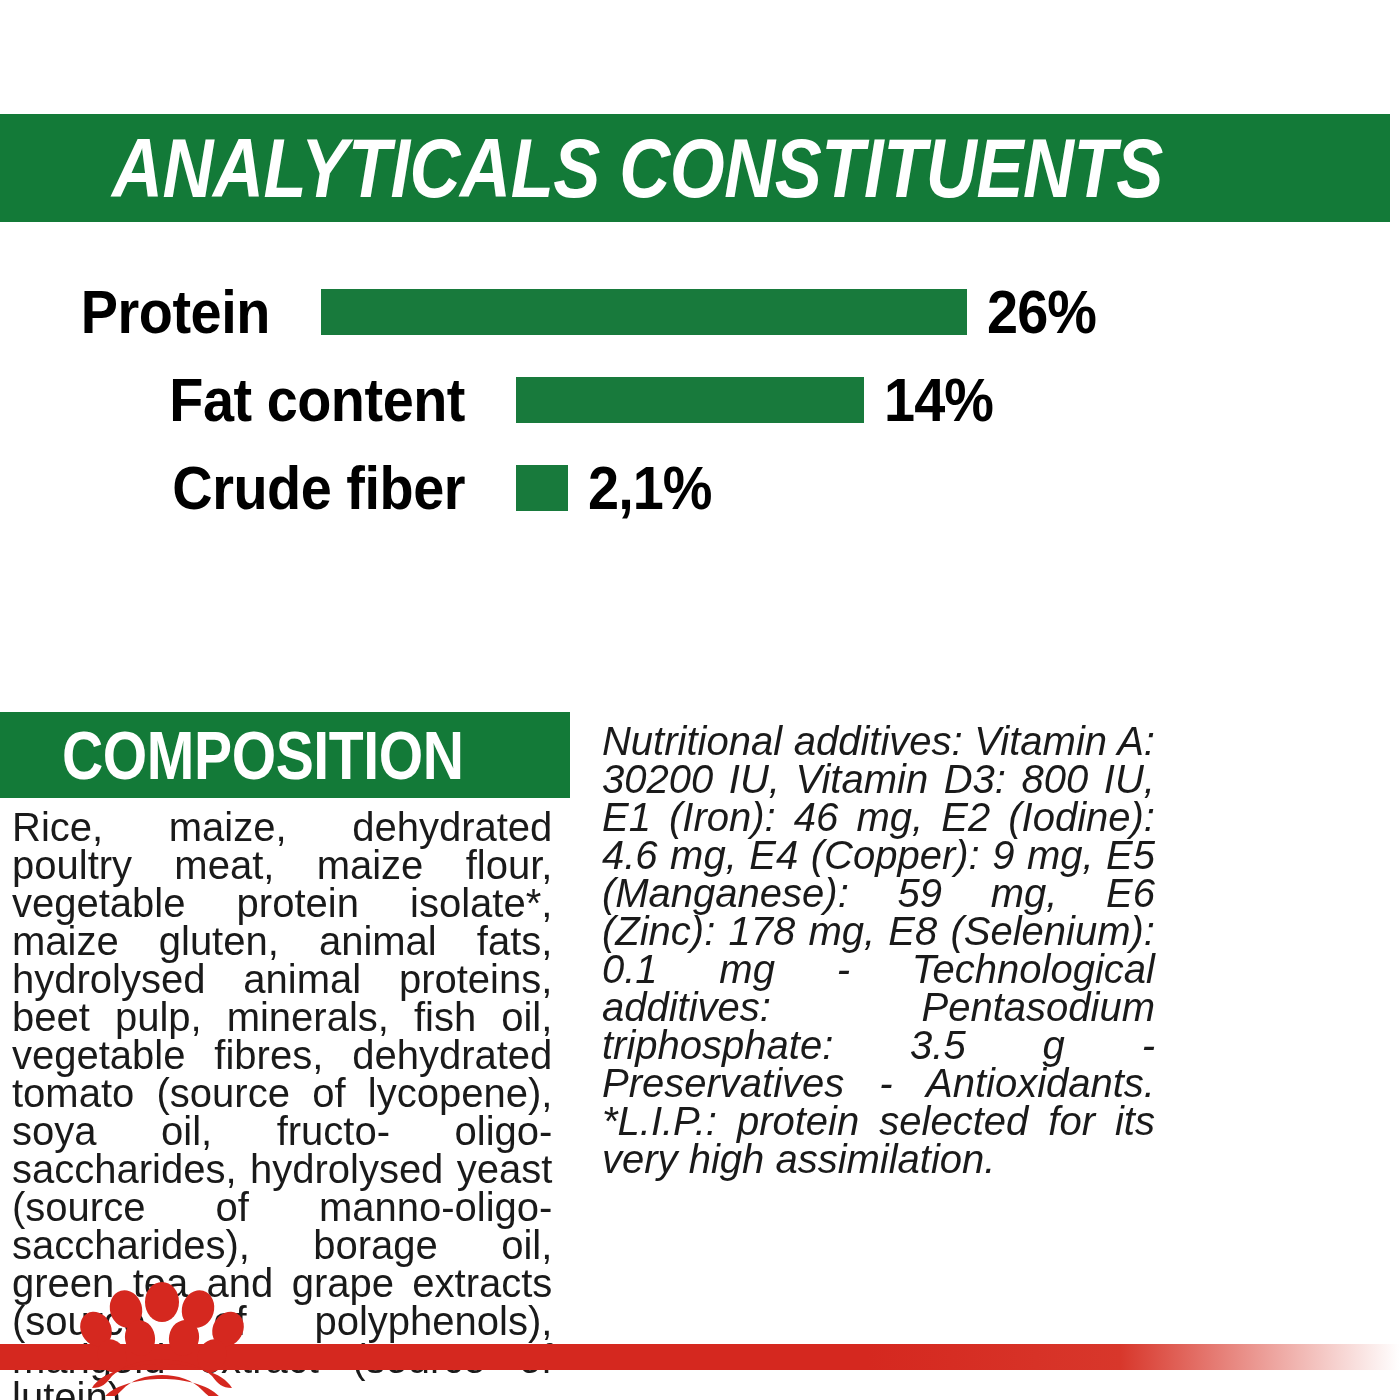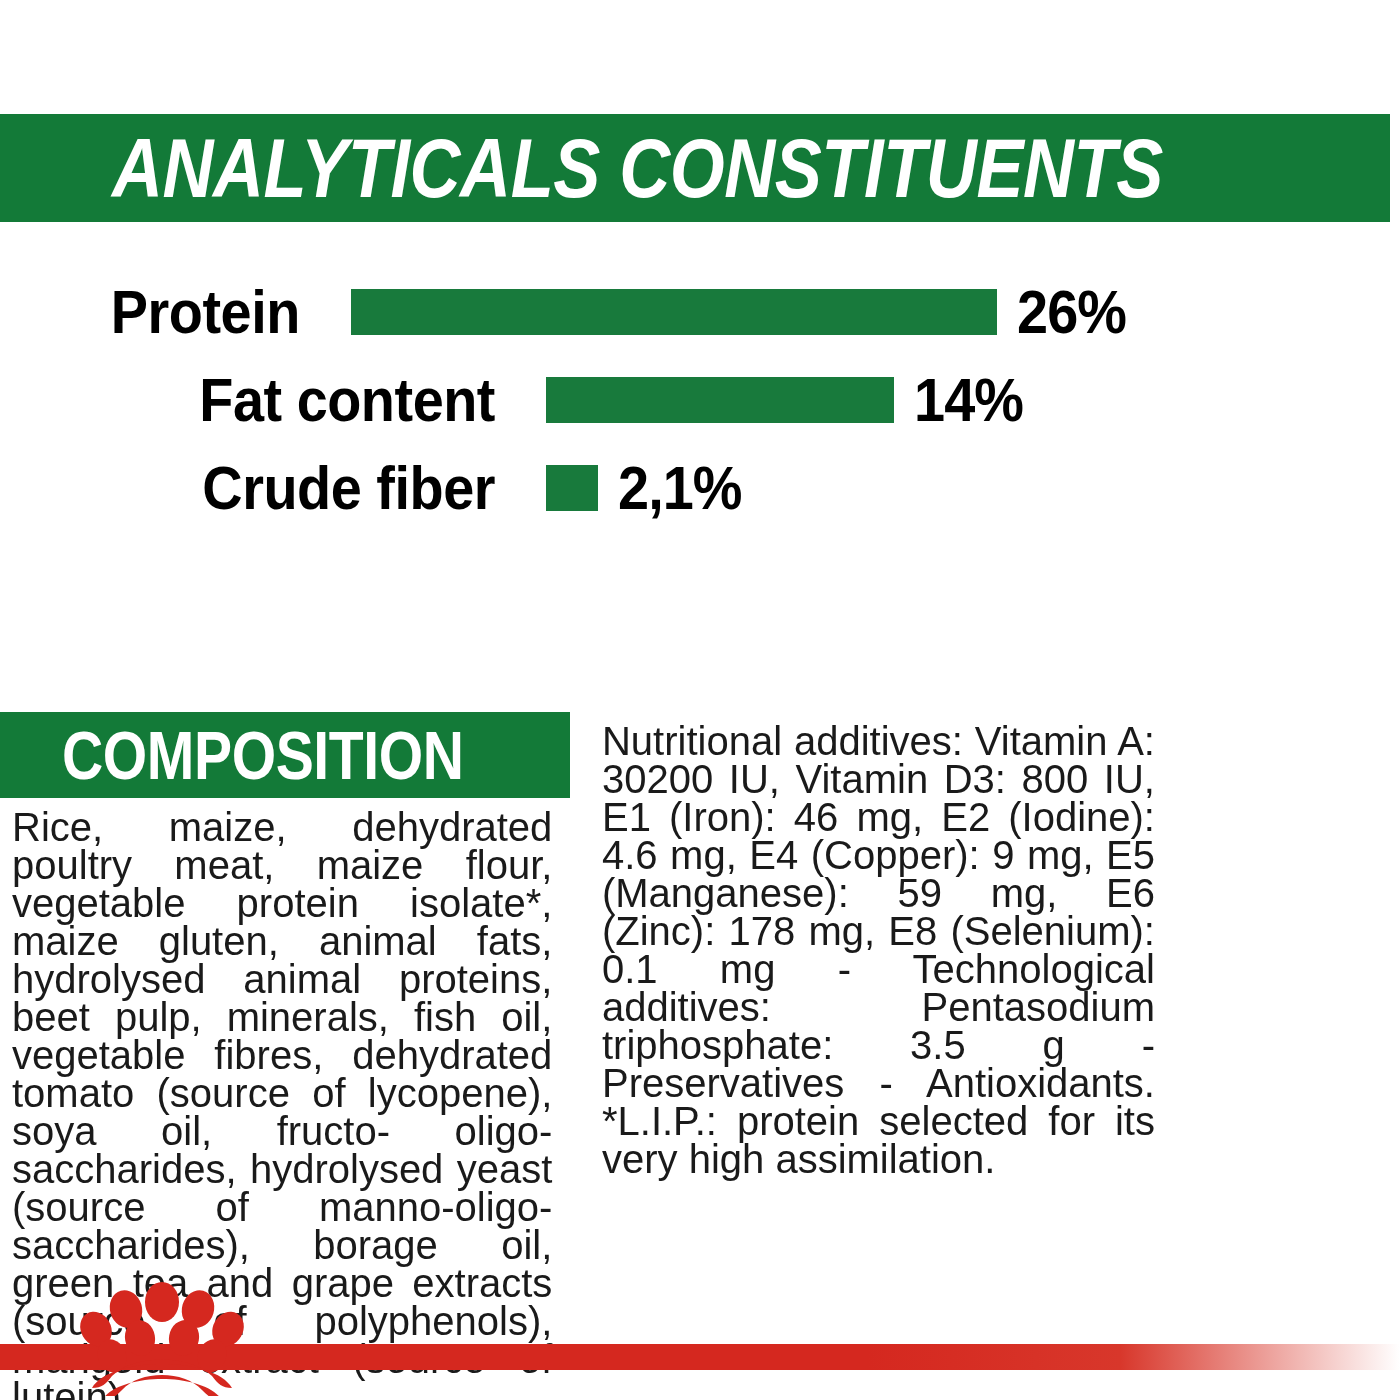--- a/index.html
+++ b/index.html
@@ -47,21 +47,20 @@
     font-size: 84px;
     margin-left: 112px;
   }
 
   
   #chart {
     position: absolute;
     left: 0;
     top: 268px;
     width: 1108px;
-    margin-left: 30px;
   }
   .bar-row {
     display: flex;
     align-items: center;
     height: 88px;
   }
   .bar-label {
     width: 465px;
     text-align: right;
     color: #000000;
@@ -138,21 +137,21 @@
     color: #1a1a1a;
     font-family: "Liberation Sans Narrow", "Liberation Sans", sans-serif;
     font-size: 40px;
     line-height: 38px;
     text-align: justify;
     padding-top: 10px;
     box-sizing: border-box;
     hyphens: none;
   }
   #composition-body { padding-left: 12px; padding-right: 18px; }
-  #additives-body   { padding-left: 10px; padding-right: 9px; }
+  #additives-body   { padding-left: 10px; padding-right: 9px; font-style: italic; }
 
   
   #footer {
     position: absolute;
     left: 0;
     top: 1322px;
     width: 1400px;
     height: 78px;
   }
   #red-rule {

